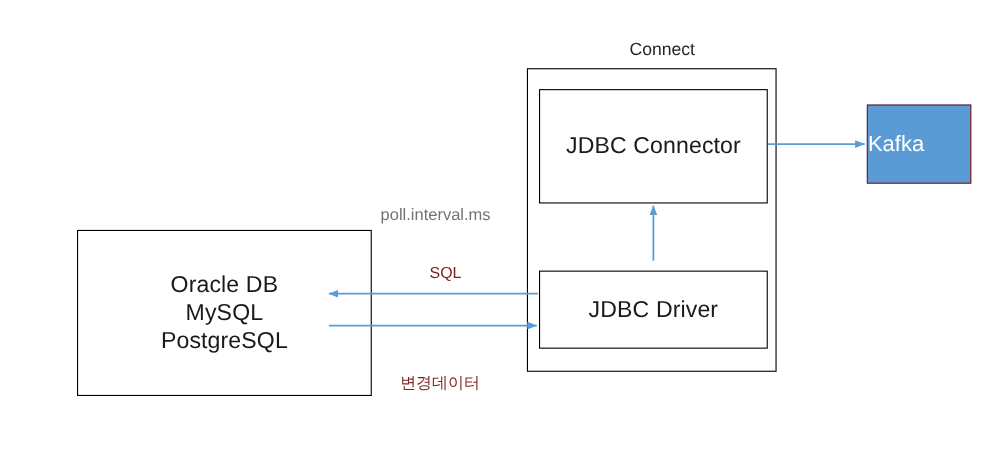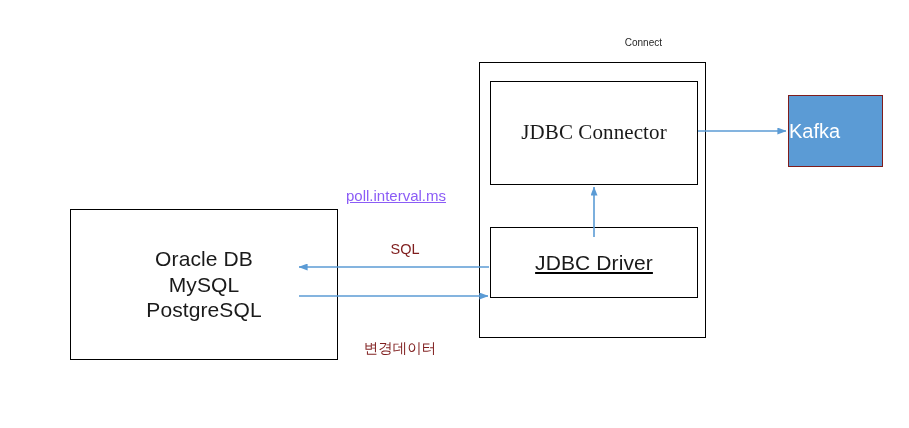--- a/index.html
+++ b/index.html
@@ -36,23 +36,23 @@
     white-space: pre-line;
   }
   .group-box {
     position: absolute;
     box-sizing: border-box;
     border: 1.8px solid #000000;
     background: transparent;
   }
   .group-caption {
     position: absolute;
-    font-size: 10px;
+    font-size: 16px;
     color: #262626;
-    text-align: right;
+    text-align: center;
     white-space: nowrap;
   }
   .kafka-box {
     position: absolute;
     box-sizing: border-box;
     background: #5B9BD5;
     border: 1px solid #7f1d1d;
     display: flex;
     align-items: center;
   }
@@ -61,23 +61,22 @@
     color: #ffffff;
   }
   .edge-label {
     position: absolute;
     font-size: 14.5px;
     color: #7f1d1d;
     white-space: nowrap;
     text-align: center;
   }
   .edge-label.accent {
-    color: #8b5cf6;
+    color: #737373;
     font-size: 15px;
-    text-decoration: underline;
   }
   #arrow-layer {
     position: absolute;
     left: 0;
     top: 0;
     width: 909px;
     height: 428px;
     pointer-events: none;
   }
 </style>
@@ -90,25 +89,25 @@
   <div class="node-box" style="left:70px; top:209px; width:268px; height:151px;">
     <div class="node-label">Oracle DB
 MySQL
 PostgreSQL</div>
   </div>
 
   <div class="group-caption" style="left:542px; top:37px; width:120px;">Connect</div>
 
   <div class="group-box" style="left:479px; top:62px; width:227px; height:276px;"></div>
 
-  <div class="node-box" style="left:490px; top:81px; width:208px; height:104px;font-family:Liberation Serif, serif;">
+  <div class="node-box" style="left:490px; top:81px; width:208px; height:104px;">
     <div class="node-label">JDBC Connector</div>
   </div>
 
-  <div class="node-box" style="left:490px; top:227px; width:208px; height:71px;text-decoration:underline;">
+  <div class="node-box" style="left:490px; top:246px; width:208px; height:71px;">
     <div class="node-label">JDBC Driver</div>
   </div>
 
   <div class="kafka-box" style="left:788px; top:95px; width:95px; height:72px;">
     <div class="kafka-label">Kafka</div>
   </div>
 
   <div class="edge-label accent" style="left:306px; top:187px; width:180px;">poll.interval.ms</div>
 
   <div class="edge-label" style="left:330px; top:241px; width:150px;">SQL</div>

